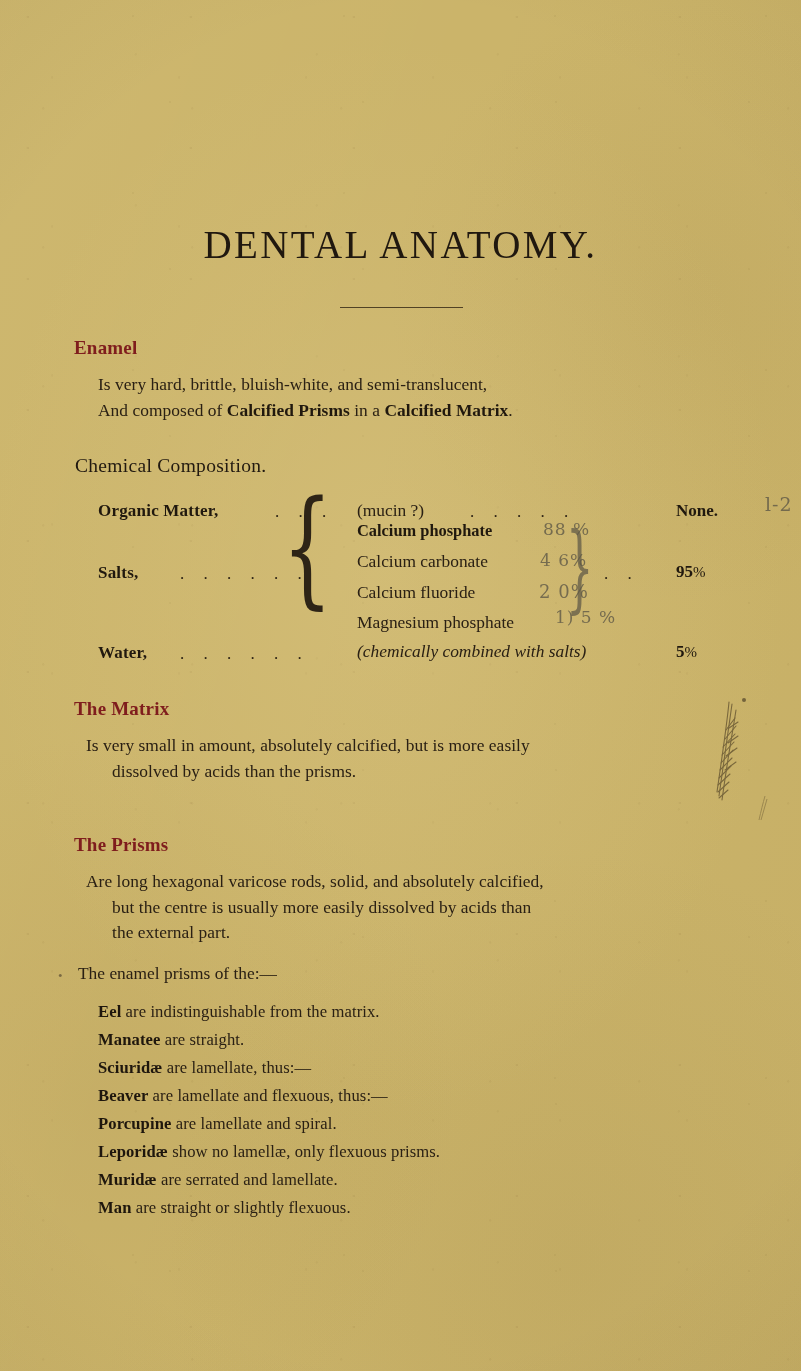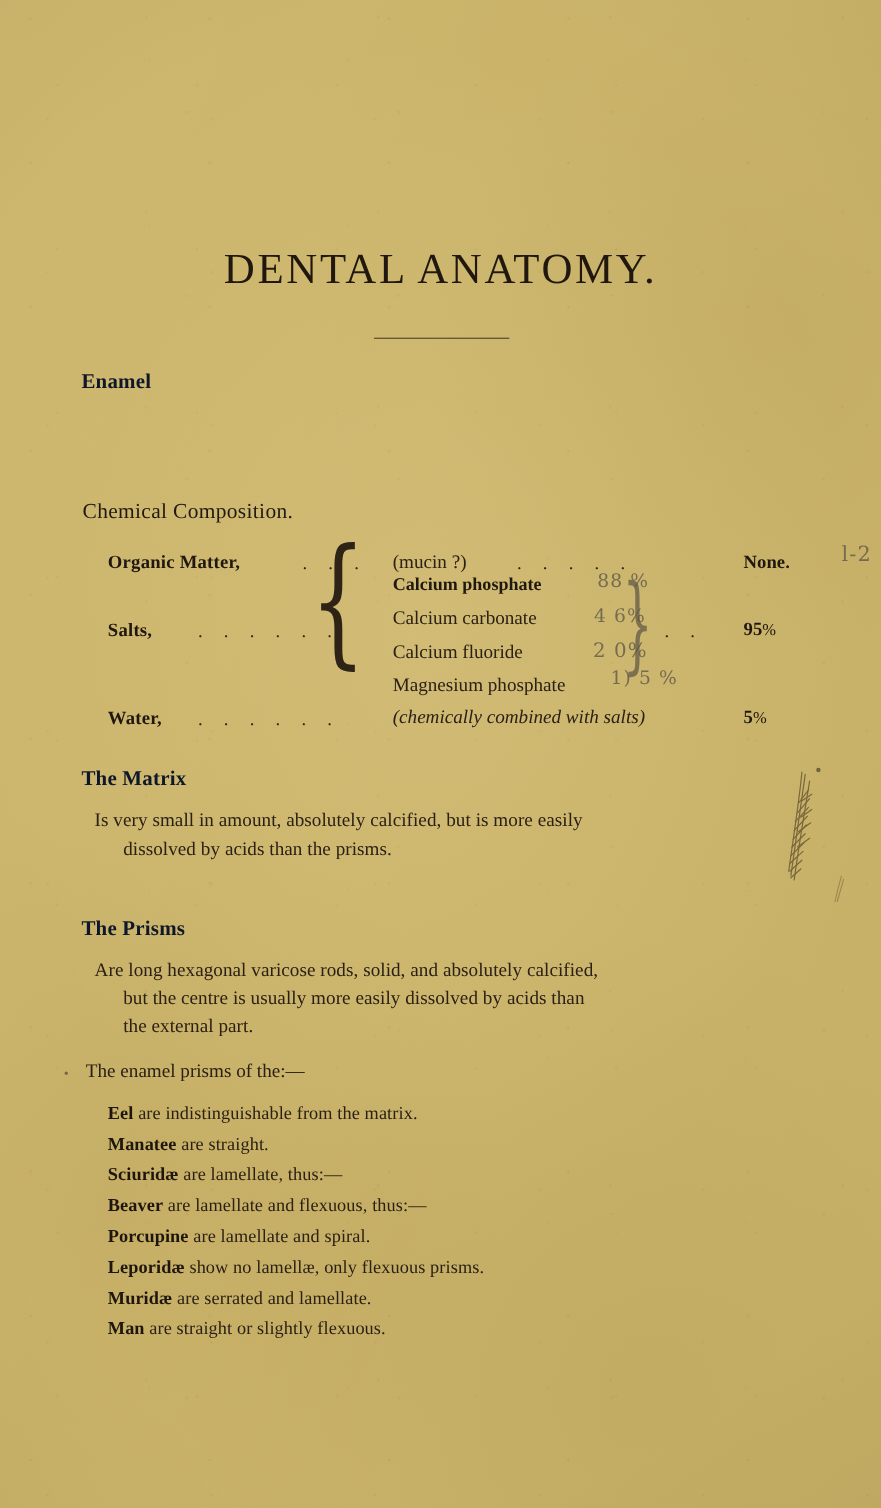--- a/index.html
+++ b/index.html
@@ -72,21 +72,21 @@
     width: 123px;
     height: 1px;
     background: #3a2d18;
     opacity: .85;
   }
 
   .sec-head {
     position: absolute;
     font-weight: 700;
     font-size: 19px;
-    color: #0f172a;
+    color: #7f1d1d;
     letter-spacing: .2px;
   }
 
   .para {
     position: absolute;
     font-size: 17.4px;
     line-height: 25.5px;
     color: #2a2014;
     letter-spacing: .05px;
   }
@@ -222,20 +222,24 @@
 
 <div id="paper-speckle"></div>
 
 <div class="page">
 
   <div class="title">DENTAL ANATOMY.</div>
   <div class="title-rule"></div>
 
   <div class="sec-head" style="left:74px; top:337px;">Enamel</div>
 
+  <div class="para" style="left:98px; top:372px; width:660px;">
+    <span class="ind">Is very hard, brittle, bluish-white, and semi-translucent,</span>
+    <span class="ind"><span>And composed of </span><b>Calcified Prisms</b><span> in a </span><b>Calcified Matrix</b><span>.</span></span>
+  </div>
 
   <div class="cc-head">Chemical Composition.</div>
 
   <div class="row-label" style="top:501px;">Organic Matter,</div>
   <div class="leaders" style="left:275px; top:502px;">. . .</div>
   <div class="cc-item" style="left:357px; top:500px;">(mucin ?)</div>
   <div class="leaders" style="left:470px; top:502px;">. . . . .</div>
   <div class="cc-value" style="left:676px; top:501px;">None.</div>
 
   <div class="pencil" style="left:765px; top:493px; font-size:19px;">l-2</div>

